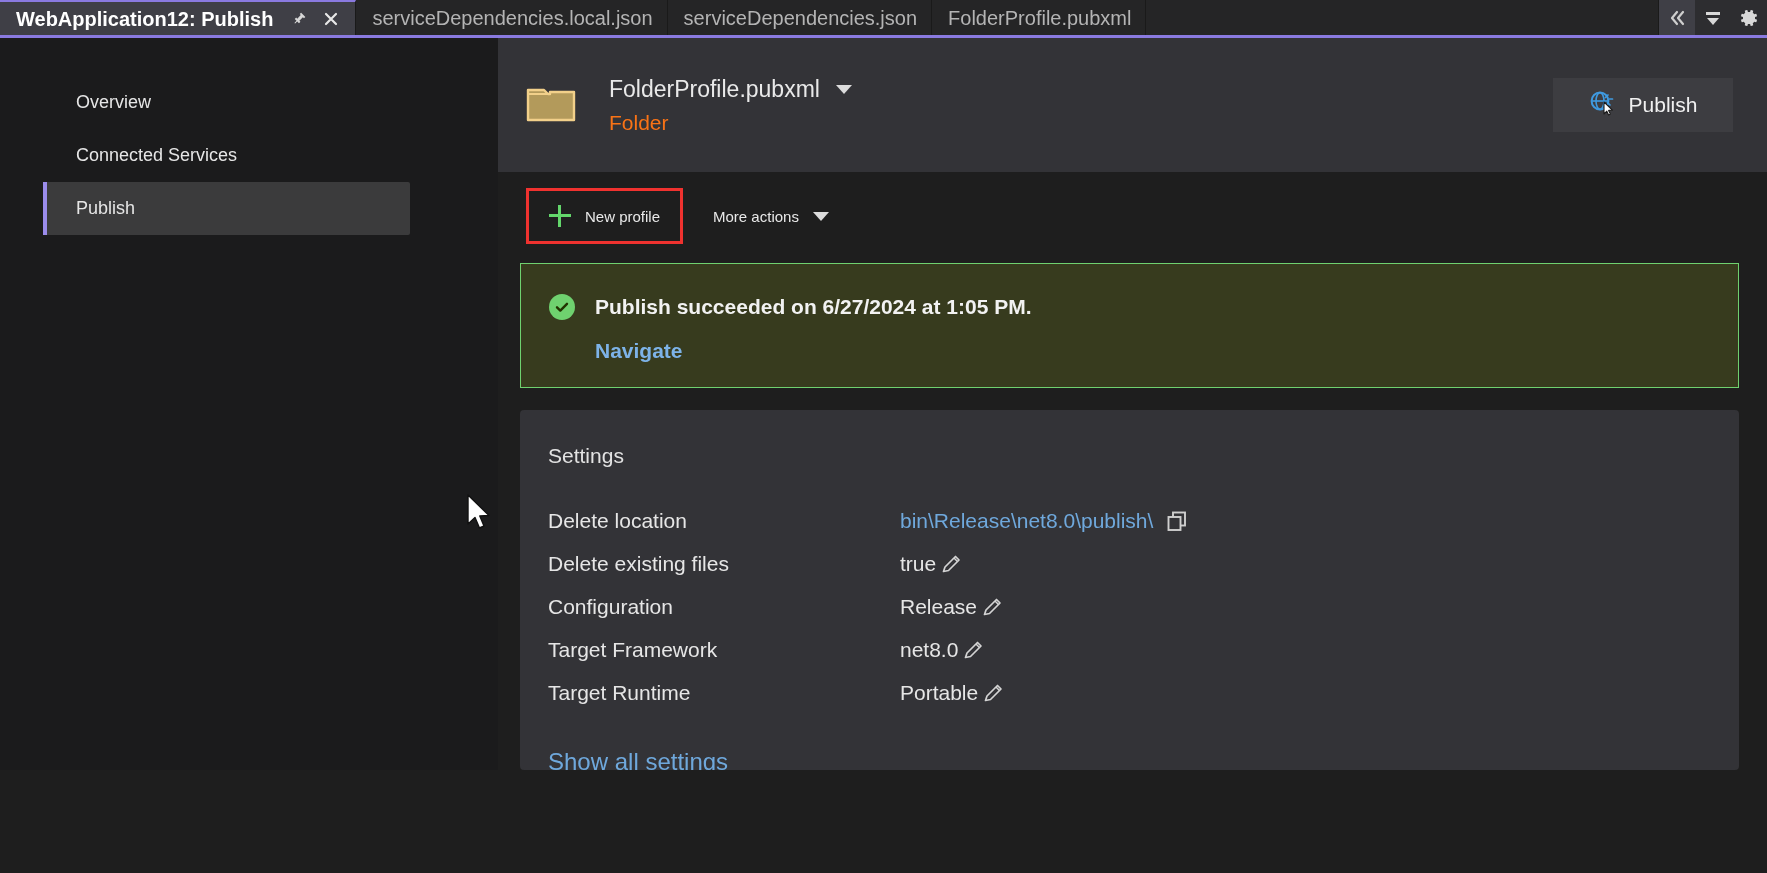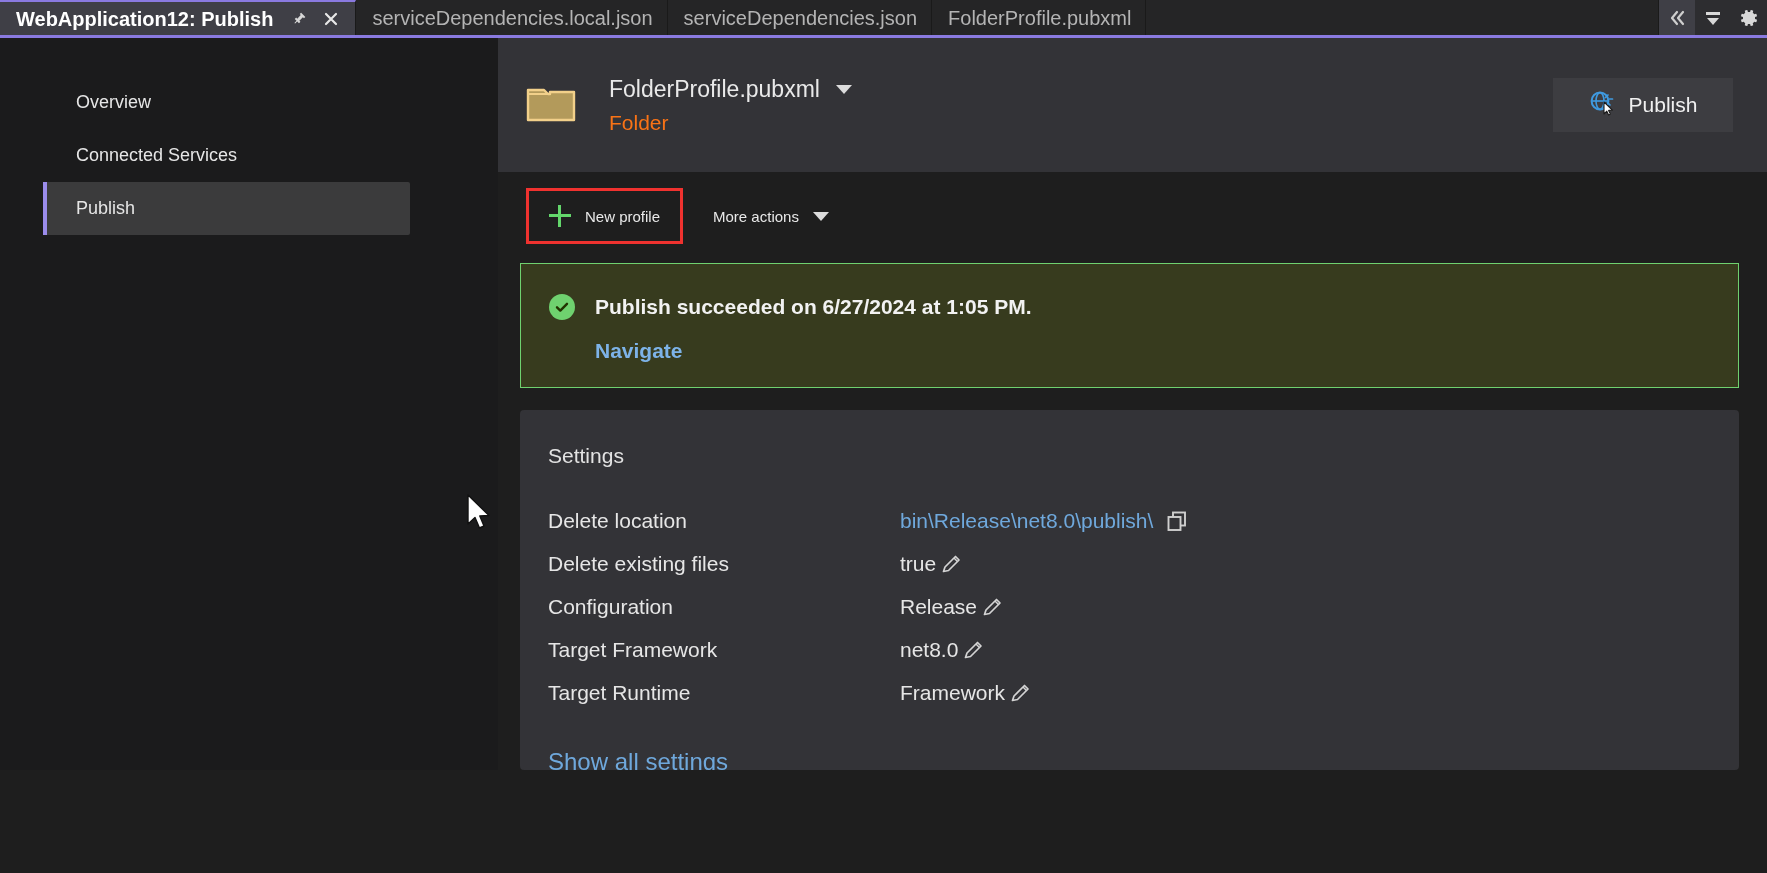--- a/index.html
+++ b/index.html
@@ -474,21 +474,21 @@
                 <path d="M3.5 18.5 L5 14 L15.5 3.5 L19 7 L8.5 17.5 Z" fill="none" stroke="#d4d4d4" stroke-width="1.7" stroke-linejoin="round"></path>
                 <path d="M14 5 L17.5 8.5" stroke="#d4d4d4" stroke-width="1.5"></path>
               </svg>
             </span>
           </span>
         </div>
 
         <div class="setting-row">
           <span class="setting-label">Target Runtime</span>
           <span class="setting-value">
-            <span class="val">Framework</span>
+            <span class="val">Portable</span>
             <span class="pencil-icon">
               <svg width="22" height="22" viewBox="0 0 22 22">
                 <path d="M3.5 18.5 L5 14 L15.5 3.5 L19 7 L8.5 17.5 Z" fill="none" stroke="#d4d4d4" stroke-width="1.7" stroke-linejoin="round"></path>
                 <path d="M14 5 L17.5 8.5" stroke="#d4d4d4" stroke-width="1.5"></path>
               </svg>
             </span>
           </span>
         </div>
 
         <div class="show-all">Show all settings</div>

